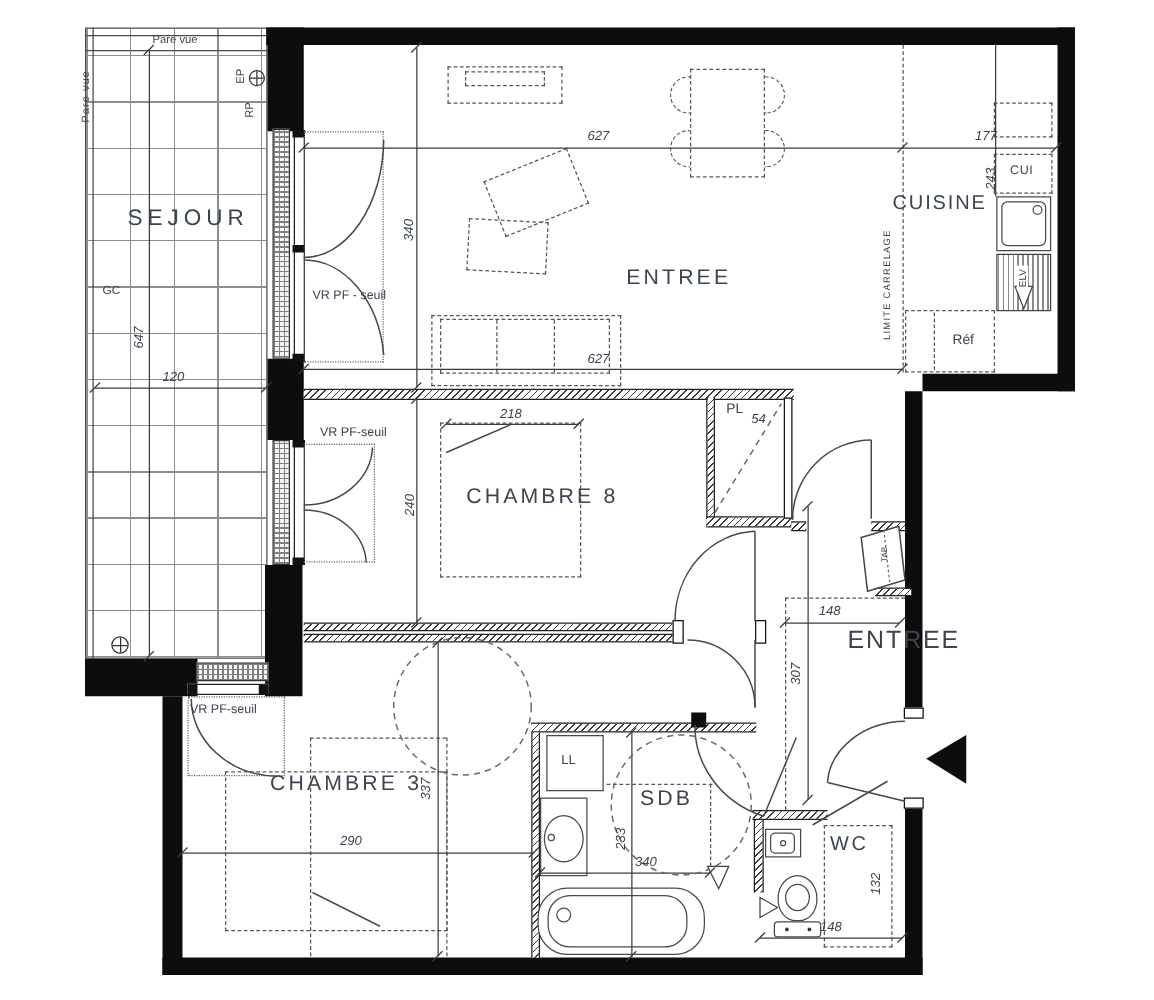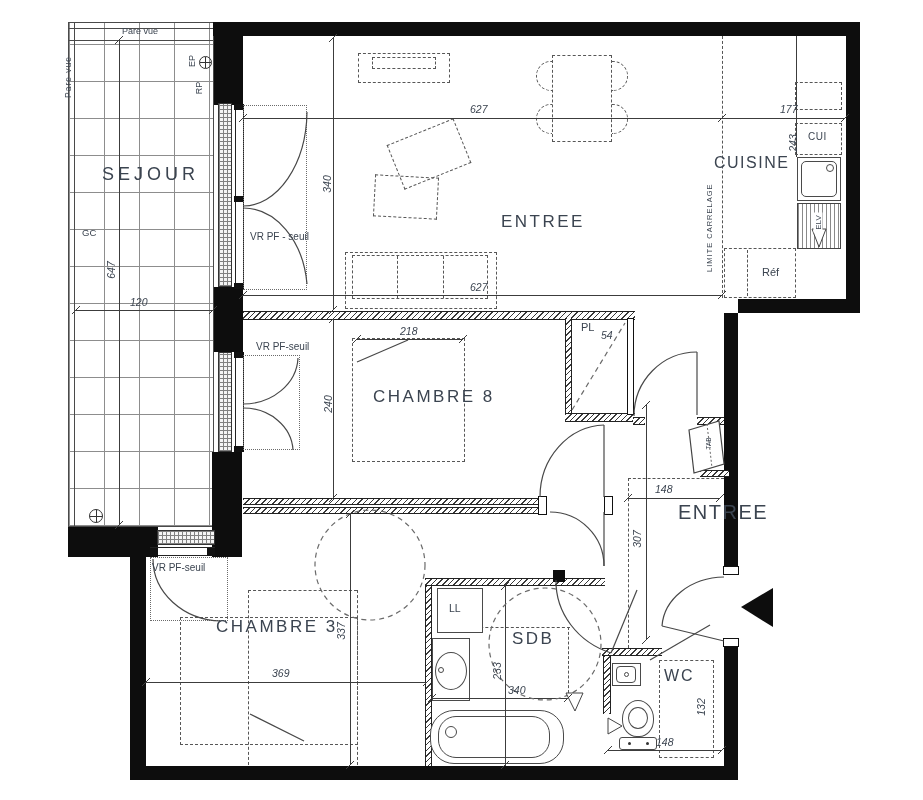--- a/index.html
+++ b/index.html
@@ -263,21 +263,21 @@
   <div class="dim dim-v" style="left:310px;top:178px;">340</div>
   <div class="dim" style="left:470px;top:281px;">627</div>
   <div class="dim dim-v" style="left:94px;top:264px;">647</div>
   <div class="dim" style="left:130px;top:296px;">120</div>
   <div class="dim dim-v" style="left:776px;top:137px;">243</div>
   <div class="dim" style="left:400px;top:325px;">218</div>
   <div class="dim dim-v" style="left:311px;top:398px;">240</div>
   <div class="dim" style="left:601px;top:329px;">54</div>
   <div class="dim" style="left:655px;top:483px;">148</div>
   <div class="dim dim-v" style="left:620px;top:533px;">307</div>
-  <div class="dim" style="left:272px;top:667px;">369</div>
+  <div class="dim" style="left:272px;top:667px;">290</div>
   <div class="dim dim-v" style="left:324px;top:625px;">337</div>
   <div class="dim dim-v" style="left:480px;top:665px;">233</div>
   <div class="dim" style="left:508px;top:684px;">340</div>
   <div class="dim dim-v" style="left:684px;top:701px;">132</div>
   <div class="dim" style="left:656px;top:736px;"></div>
   <div class="dim" style="left:656px;top:736px;">148</div>
 
   <div class="sml" style="left:122px;top:26px;font-size:9px;">Pare vue</div>
   <div class="vtext" style="left:63px;top:34px;height:64px;font-size:8.5px;">Pare vue</div>
   <div class="sml sml-v" style="left:183px;top:56px;width:18px;font-size:9px;">EP</div>

